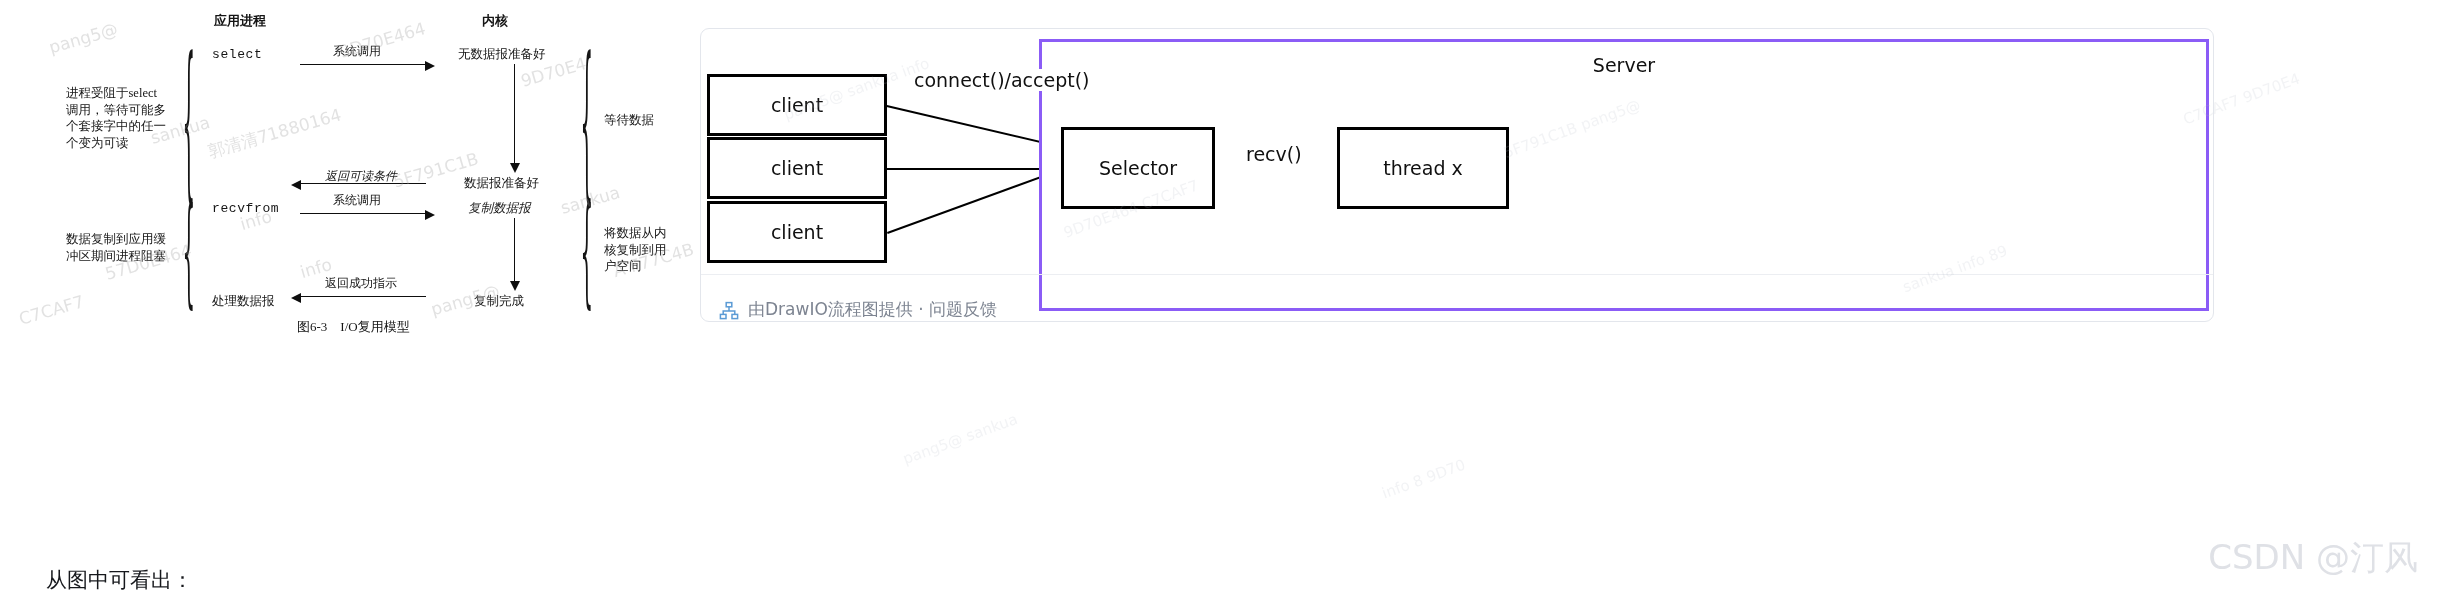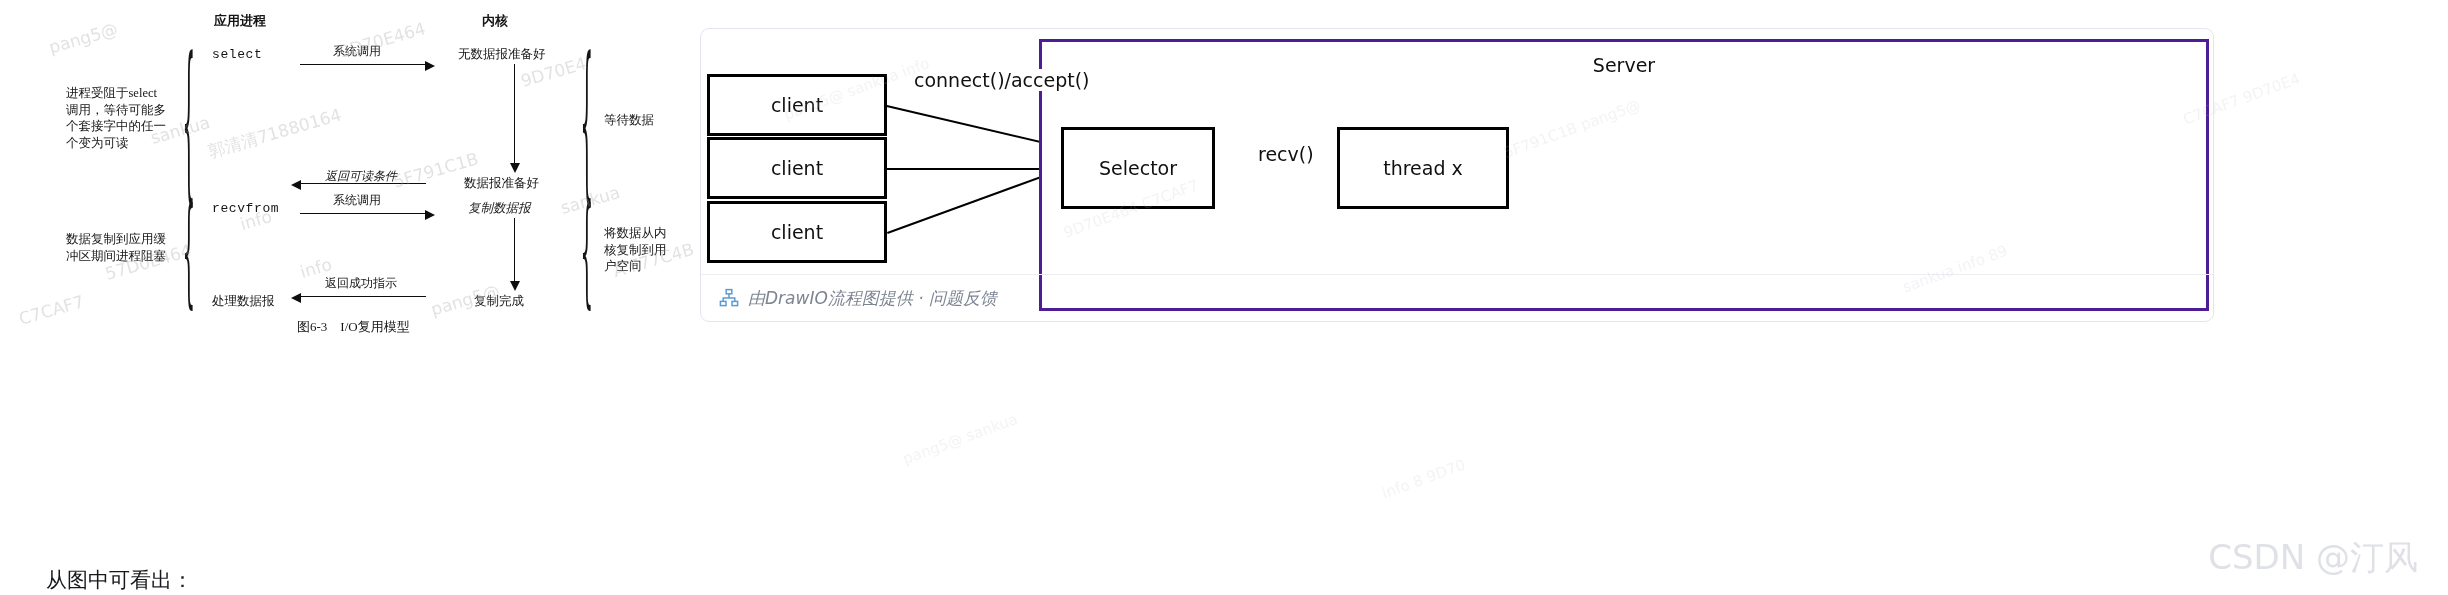--- a/index.html
+++ b/index.html
@@ -42,28 +42,28 @@
   
   .scanwm{position:absolute;color:rgba(150,160,175,.30);
           font-size:17px;font-family:"DejaVu Sans",sans-serif;
           transform:rotate(-16deg);white-space:nowrap;pointer-events:none;}
 
   
   .card{position:absolute;left:700px;top:28px;width:1514px;height:294px;
         background:#fff;border:1px solid #e3e6ec;border-radius:9px;box-sizing:border-box;}
   .card-body{position:absolute;left:0;top:0;right:0;bottom:46px;}
   .card-foot{position:absolute;left:0;right:0;bottom:0;height:46px;
-             border-top:1px solid #eceef2;display:flex;align-items:center;
-             padding-left:18px;gap:9px;font-style:italic;}
+             border-top:1px solid #eceef2;display:flex;align-items:flex-end;
+             padding-left:18px;gap:9px;}
   .foot-txt{font-size:17px;color:#7d8491;font-family:"DejaVu Sans",sans-serif;}
 
   .node{position:absolute;border:3px solid #000;background:#fff;box-sizing:border-box;
         display:flex;align-items:center;justify-content:center;
         font-size:19px;color:#101010;font-family:"DejaVu Sans",sans-serif;}
-  .server{position:absolute;border:3px solid #4c1d95;background:#fff;box-sizing:border-box;}
+  .server{position:absolute;border:3px solid #8b5cf6;background:#fff;box-sizing:border-box;}
   .server-title{position:absolute;left:0;right:0;top:12px;text-align:center;
                 font-size:19px;color:#101010;font-family:"DejaVu Sans",sans-serif;}
   .edge{position:absolute;background:#000;transform-origin:0 0;height:2.4px;}
   .edge-lbl{position:absolute;font-size:19px;color:#101010;background:#fff;
             padding:0 5px;font-family:"DejaVu Sans",sans-serif;white-space:nowrap;}
 
   
   .dio{width:20px;height:20px;position:relative;flex:0 0 auto;}
 
   
@@ -184,21 +184,21 @@
 
       <div class="node" style="left:636px;top:98px;width:172px;height:82px;">
         <span>thread x</span>
       </div>
 
       <div class="node" style="left:360px;top:98px;width:154px;height:82px;">
         <span>Selector</span>
       </div>
 
       <div class="edge-lbl" style="left:208px;top:40px;">connect()/accept()</div>
-      <div class="edge-lbl" style="left:552px;top:114px;">recv()</div>
+      <div class="edge-lbl" style="left:540px;top:114px;">recv()</div>
     </div>
 
     <div class="card-foot">
       <span class="dio">
         <svg viewBox="0 0 20 20" width="20" height="20" aria-hidden="true">
           <rect x="7.2" y="1.6" width="5.6" height="4.2" fill="none" stroke="#5b9bd5" stroke-width="1.5"></rect>
           <rect x="1.4" y="13.4" width="5.6" height="4.2" fill="none" stroke="#5b9bd5" stroke-width="1.5"></rect>
           <rect x="13" y="13.4" width="5.6" height="4.2" fill="none" stroke="#5b9bd5" stroke-width="1.5"></rect>
           <path d="M10 5.8 V10 M4.2 13.4 V10 H15.8 V13.4" fill="none" stroke="#5b9bd5" stroke-width="1.5"></path>
         </svg>

